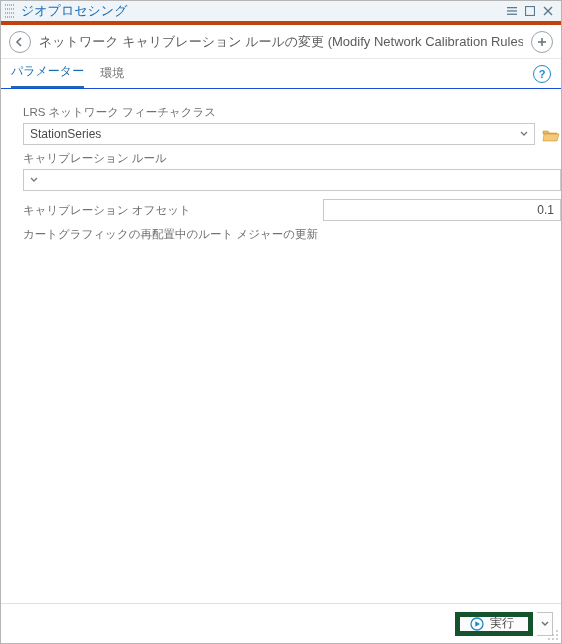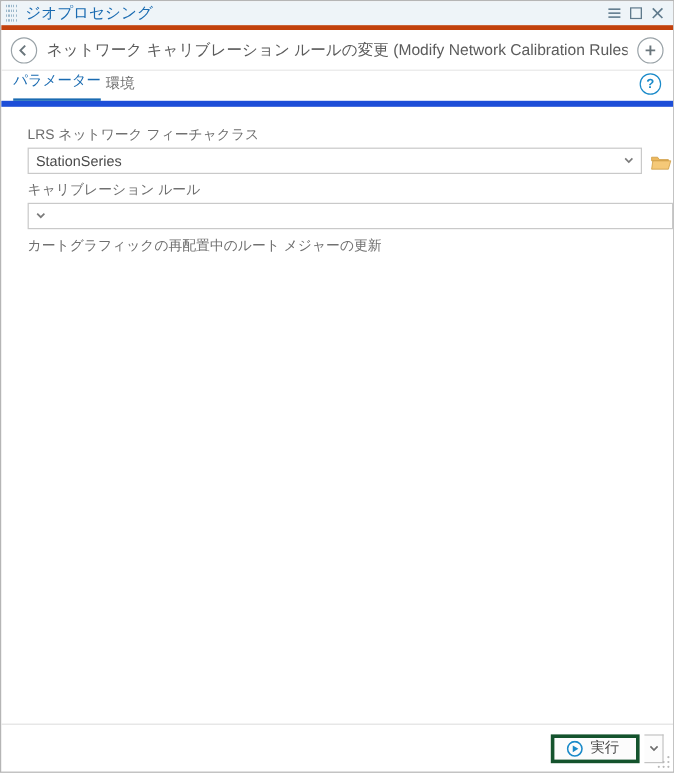--- a/index.html
+++ b/index.html
@@ -77,24 +77,24 @@
     color: #5b5b5b;
     font-size: 13px;
     white-space: nowrap;
     overflow: hidden;
   }
   .tabs {
     display: flex;
     align-items: flex-end;
     height: 30px;
     padding: 0 10px;
-    gap: 4px;
+    gap: 16px;
     color: #6c6c6c;
     position: relative;
-    border-bottom: 5px solid #1d4ed8;
+    border-bottom: 1px solid #1d4ed8;
     justify-content: space-between;
   }
   .tab {
     padding-bottom: 6px;
     cursor: pointer;
     font-size: 12px;
   }
   .tab.active {
     color: #1a6bb1;
     border-bottom: 2px solid #1a6bb1;
@@ -175,21 +175,21 @@
     align-items: center;
     height: 40px;
     padding: 0 8px;
     border-top: 1px solid #e1e1e1;
     gap: 4px;
   }
   .run-btn {
     display: flex;
     align-items: center;
     gap: 6px;
-    border: 3px solid #14532d;
+    border: 5px solid #14532d;
     background: #fcfcfc;
     height: 24px;
     padding: 0 14px 0 10px;
     cursor: pointer;
     color: #4a4a4a;
   }
   .run-caret {
     display: flex;
     align-items: center;
     justify-content: center;
@@ -288,20 +288,26 @@
   <div class="row">
     <div class="combo">
       <span class="combo-caret">
         <svg width="8" height="6" viewBox="0 0 8 6">
             <polyline points="1,1 4,4 7,1" fill="none" stroke="#7b7b7b" stroke-width="1.4"></polyline>
           </svg>
       </span>
     </div>
   </div>
 
+  <div class="offset-row">
+    <div class="field-label-inline">キャリブレーション オフセット</div>
+    <div class="numinput">
+      <span>0.1</span>
+    </div>
+  </div>
 
   <div class="field-label">カートグラフィックの再配置中のルート メジャーの更新</div>
 
 </div>
 
 <div class="footer">
   <div class="run-btn">
     <svg width="14" height="14" viewBox="0 0 14 14">
       <circle cx="7" cy="7" r="6" fill="none" stroke="#1a8ac9" stroke-width="1.3"></circle>
       <polygon points="5.3,4.2 10,7 5.3,9.8" fill="#1a8ac9"></polygon>

